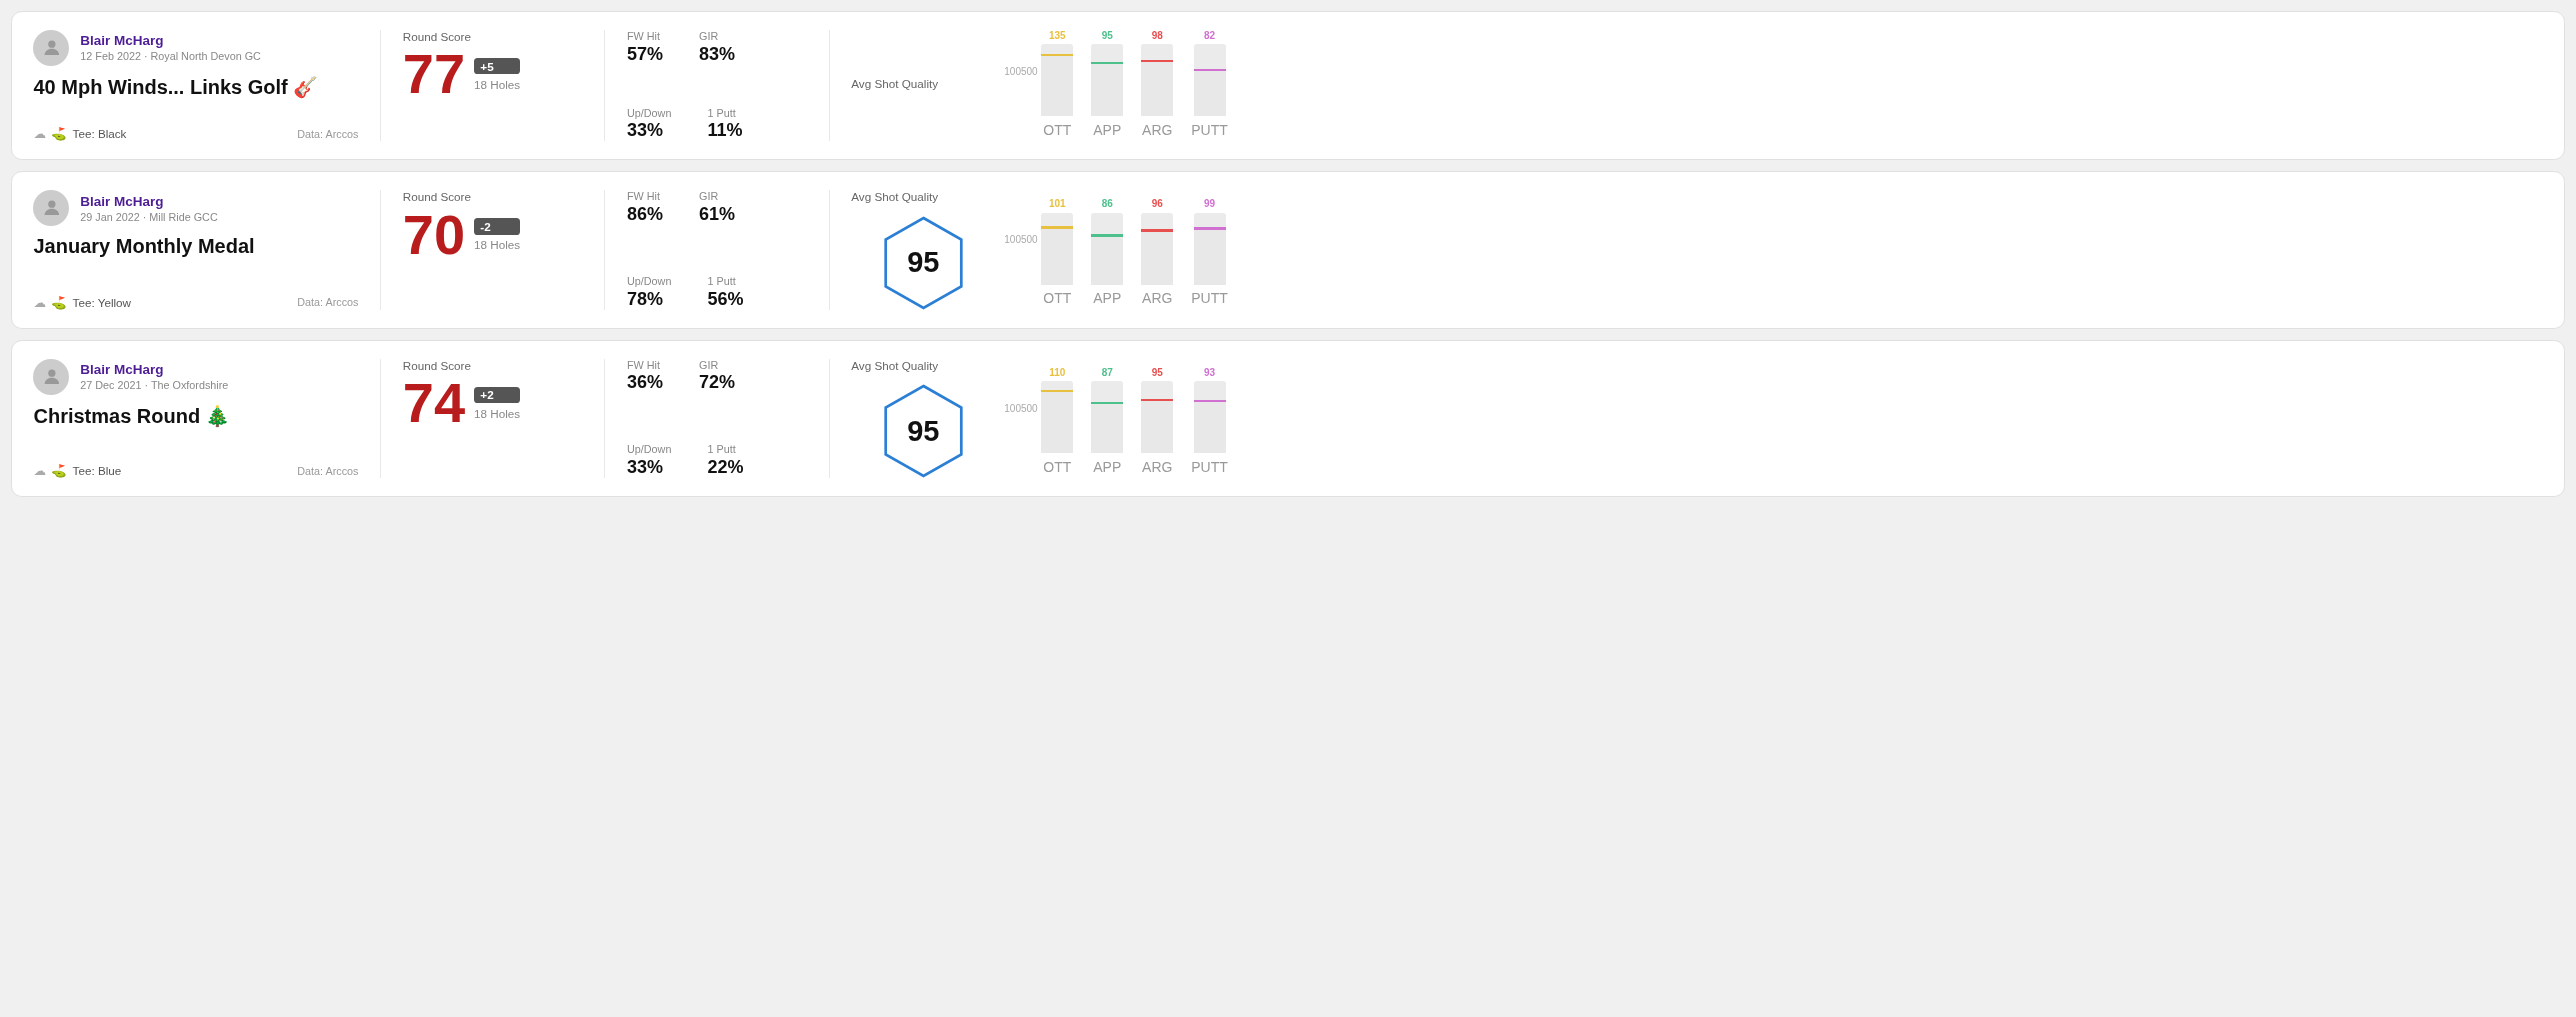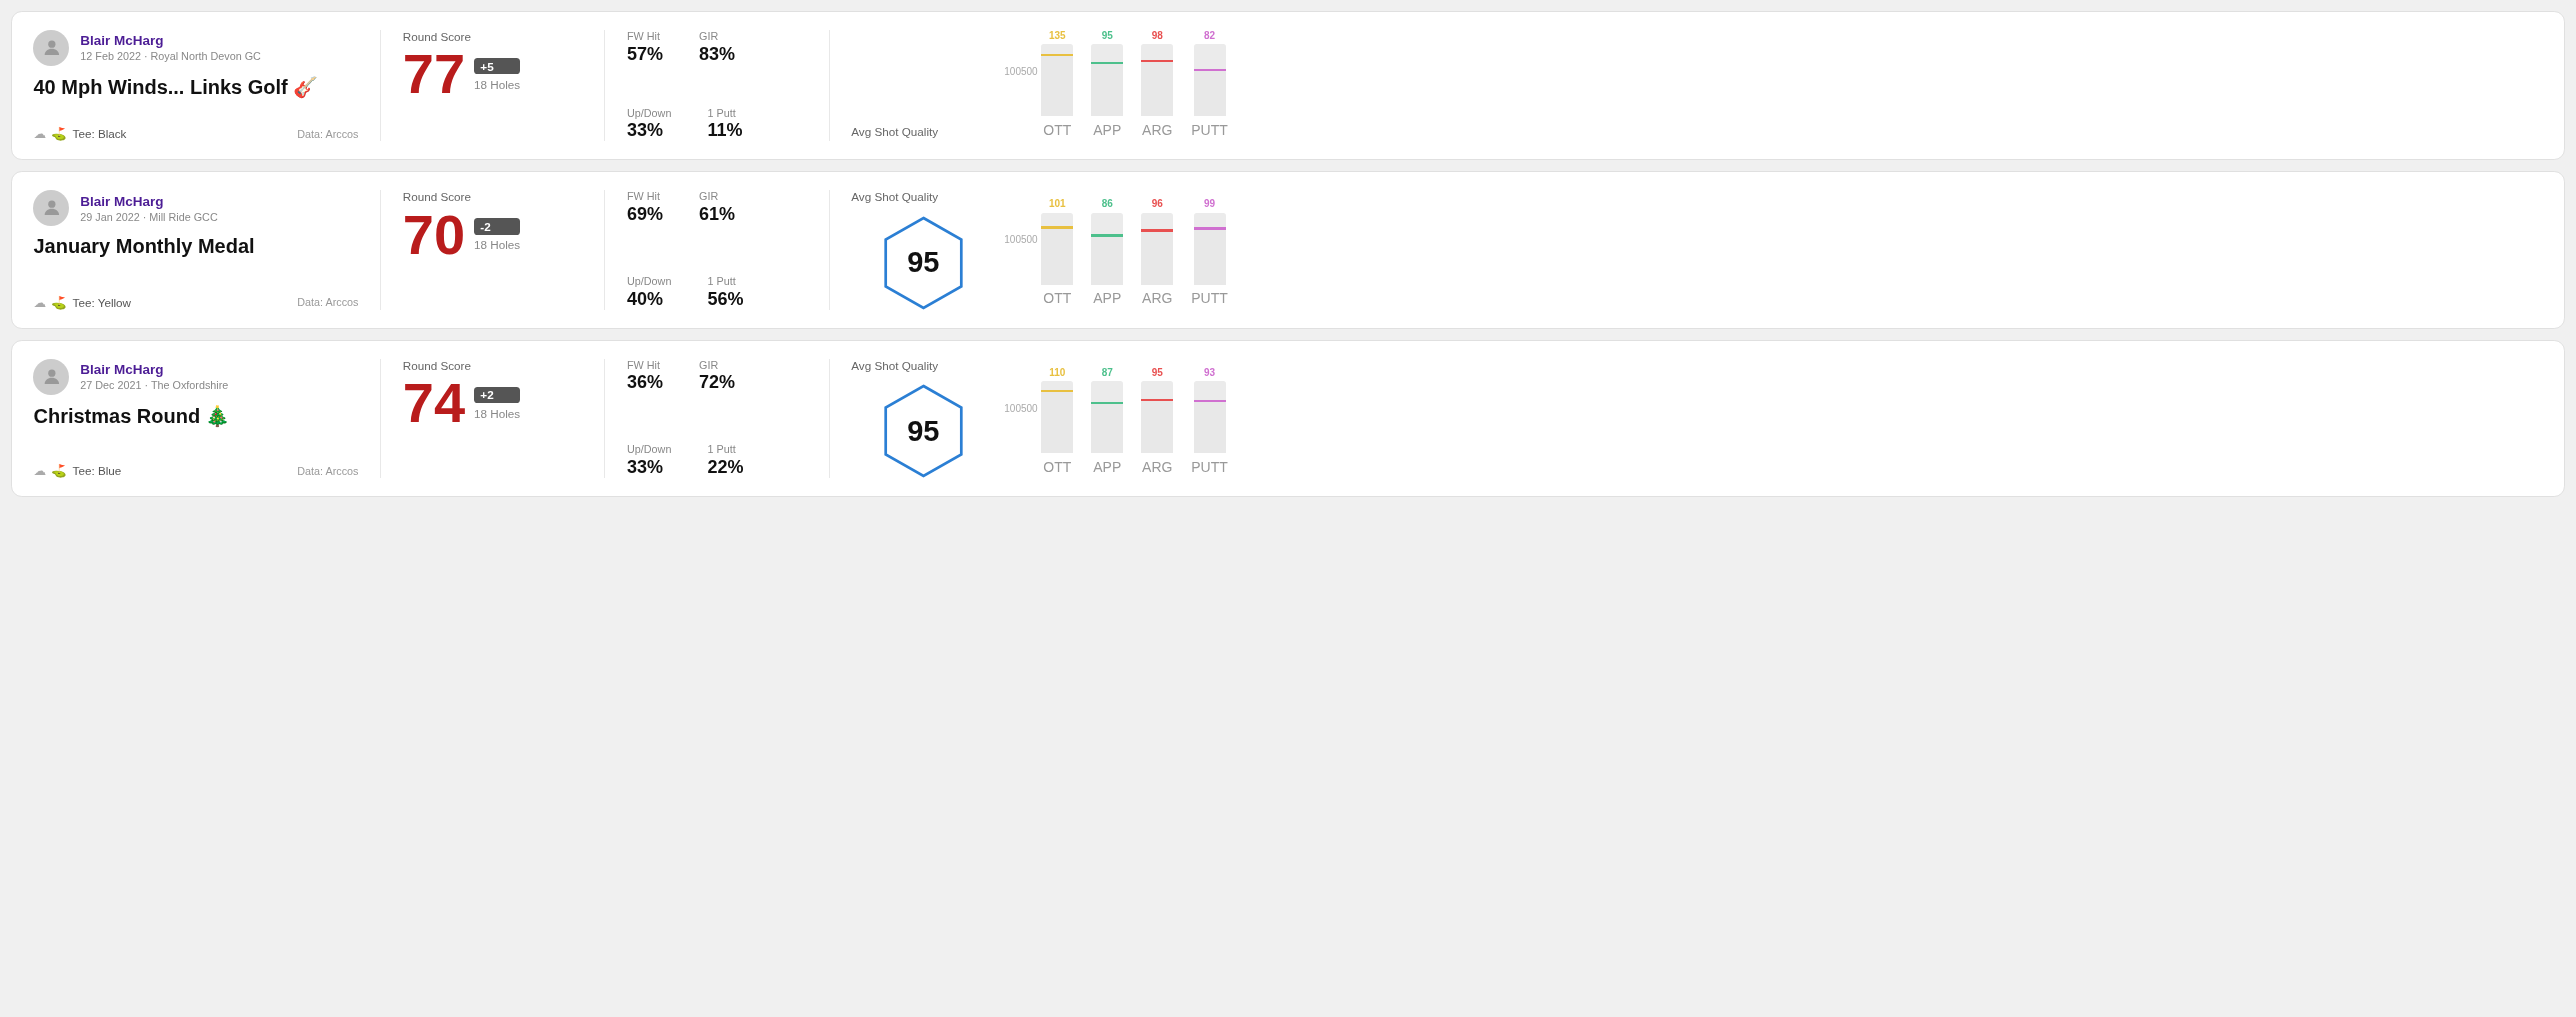--- a/index.html
+++ b/index.html
@@ -155,21 +155,21 @@
       font-size: 18px;
       font-weight: 700;
       color: #111;
     }
     .quality-section {
       width: 144px;
       flex-shrink: 0;
       display: flex;
       flex-direction: column;
       align-items: flex-start;
-      justify-content: flex-end;
+      justify-content: center;
     }
     .hexagon-container {
       display: flex;
       align-items: center;
       justify-content: center;
       margin-top: 9px;
       width: 100%;
     }
     .hexagon {
       position: relative;
@@ -419,31 +419,31 @@
         </div>
       </div>
     </div>
 
     <div class="divider"></div>
 
     <div class="stats-section">
       <div class="stats-row">
         <div class="stat-item">
           <div class="stat-label">FW Hit</div>
-          <div class="stat-value">69%</div>
+          <div class="stat-value">86%</div>
         </div>
         <div class="stat-item">
           <div class="stat-label">GIR</div>
           <div class="stat-value">61%</div>
         </div>
       </div>
       <div class="stats-row">
         <div class="stat-item">
           <div class="stat-label">Up/Down</div>
-          <div class="stat-value">40%</div>
+          <div class="stat-value">78%</div>
         </div>
         <div class="stat-item">
           <div class="stat-label">1 Putt</div>
           <div class="stat-value">56%</div>
         </div>
       </div>
     </div>
 
     <div class="divider"></div>
 

